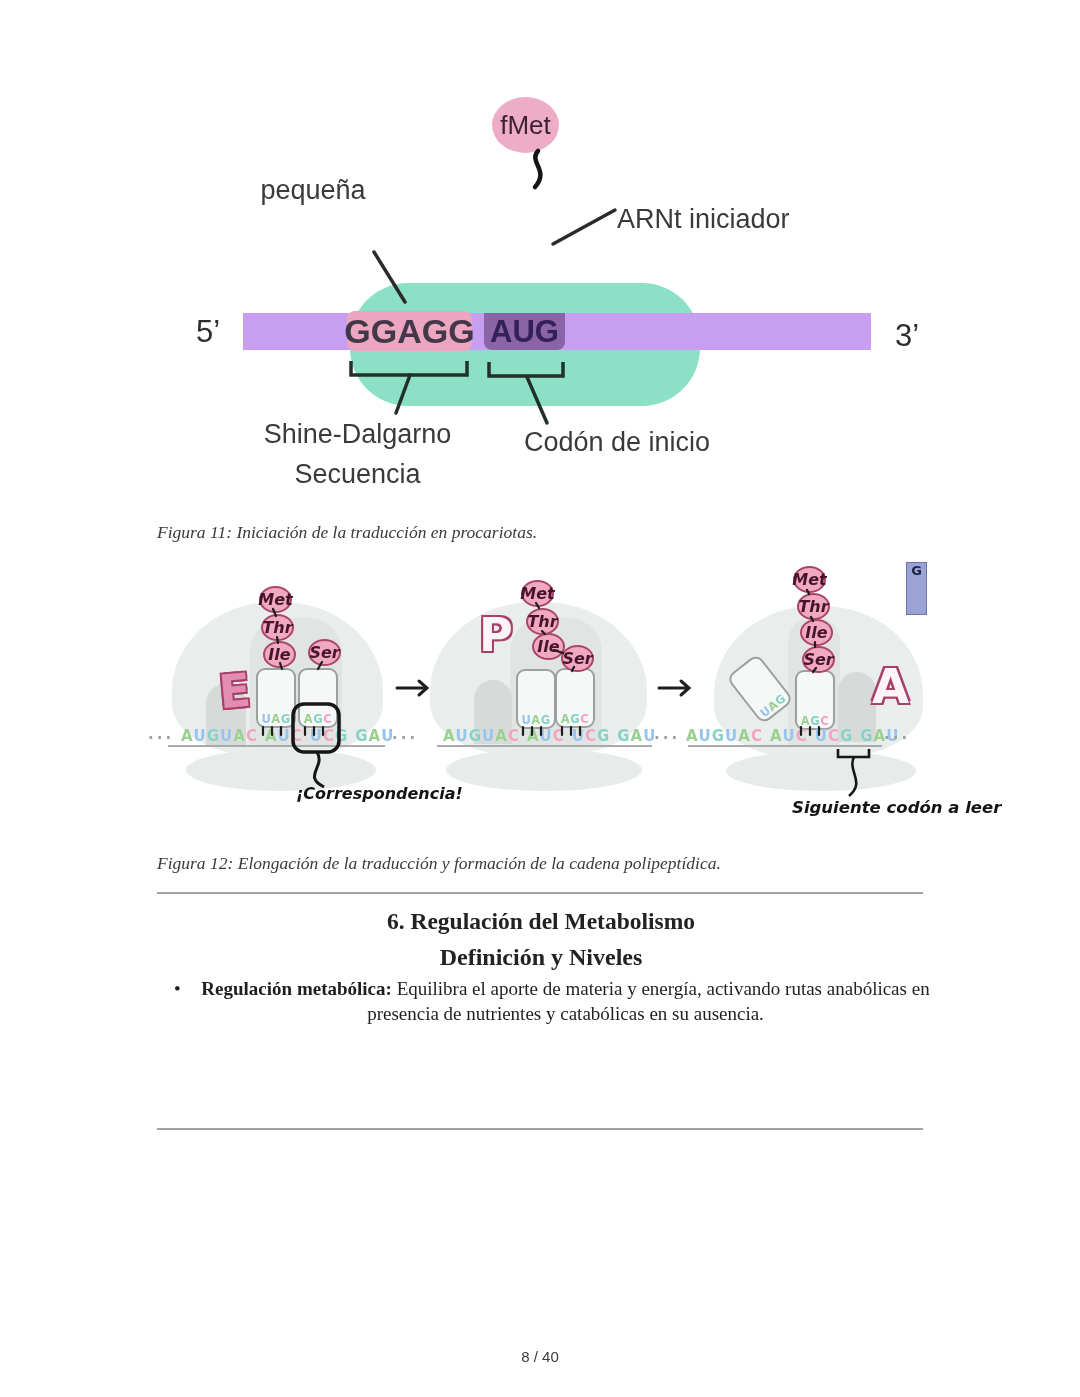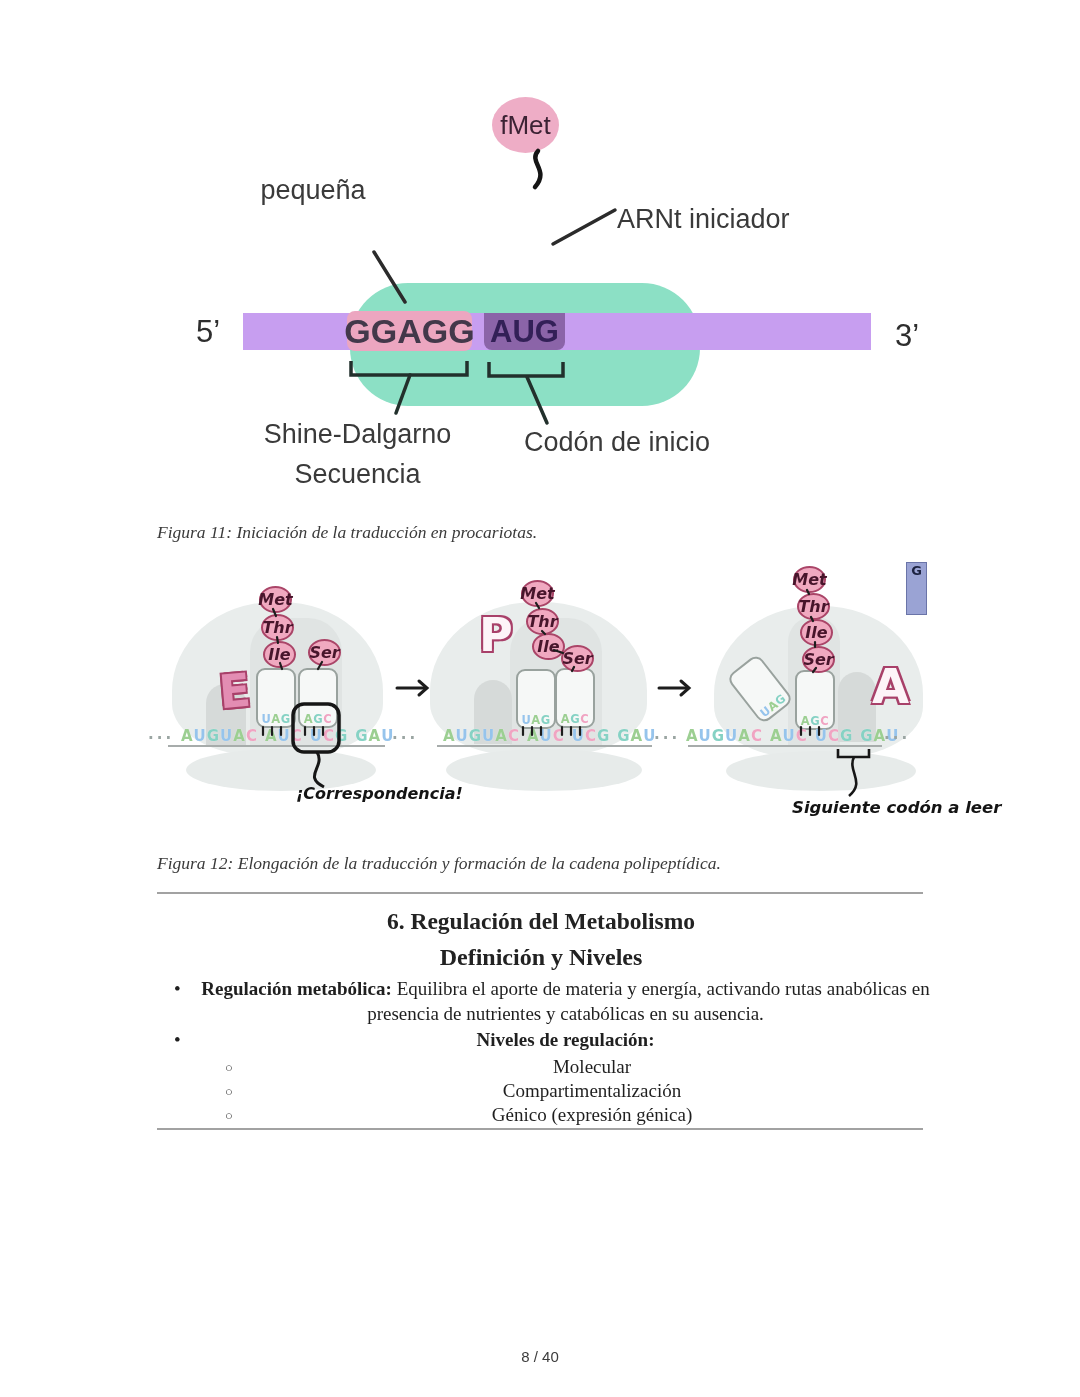--- a/index.html
+++ b/index.html
@@ -156,27 +156,20 @@
 
   <p class="caption" style="top:853px;">Figura 12: Elongación de la traducción y formación de la cadena polipeptídica.</p>
 
   <div class="hr" style="top:892px;"></div>
 
   <div class="textblock">
     <h2>6. Regulación del Metabolismo</h2>
     <h3>Definición y Niveles</h3>
     <ul class="l1">
       <li><span class="b">Regulación metabólica:</span><span> Equilibra el aporte de materia y energía, activando rutas anabólicas en presencia de nutrientes y catabólicas en su ausencia.</span></li>
-      <li><span class="b">Niveles de regulación:</span>
-        <ul class="l2">
-          <li>Molecular</li>
-          <li>Compartimentalización</li>
-          <li>Génico (expresión génica)</li>
-        </ul>
-      </li>
     </ul>
   </div>
 
   <div class="hr" style="top:1128px;"></div>
 
   <div class="pagenum">8 / 40</div>
 
   <svg class="overlay" width="1080" height="1397" viewBox="0 0 1080 1397">
 
     <path d="M538,151 C528,162 550,170 535,187" fill="none" stroke="#151515" stroke-width="4.5" stroke-linecap="round"></path>

